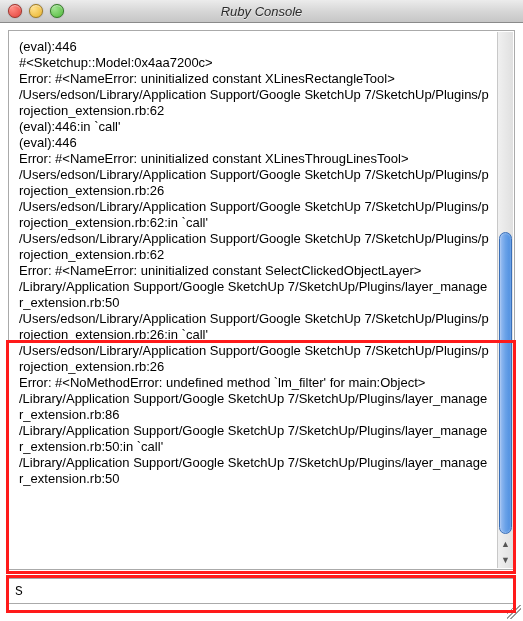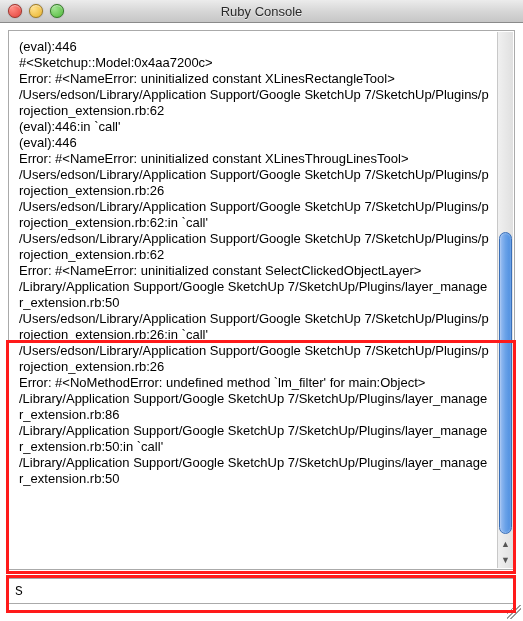--- a/index.html
+++ b/index.html
@@ -42,20 +42,21 @@
     box-shadow: inset 0 1px 1px rgba(255,255,255,0.5), 0 0 1px rgba(0,0,0,0.5);
   }
   .tl.red { background: radial-gradient(circle at 30% 30%, #ff8b82, #e3413a); border:1px solid #a03028;}
   .tl.yellow { background: radial-gradient(circle at 30% 30%, #ffe08a, #e8b32a); border:1px solid #a07a20;}
   .tl.green { background: radial-gradient(circle at 30% 30%, #9fe28f, #4fba3a); border:1px solid #2f7a22;}
   .title-text {
     margin: 4px auto;
     font-weight: 400;
     text-shadow: 0 1px 0 rgba(255,255,255,0.6);
     font-size: 13px;
+    font-style: italic;
   }
   .body-area {
     position: absolute;
     top: 22px;
     left: 0;
     right: 0;
     bottom: 0;
     padding: 8px;
     box-sizing: border-box;
   }

